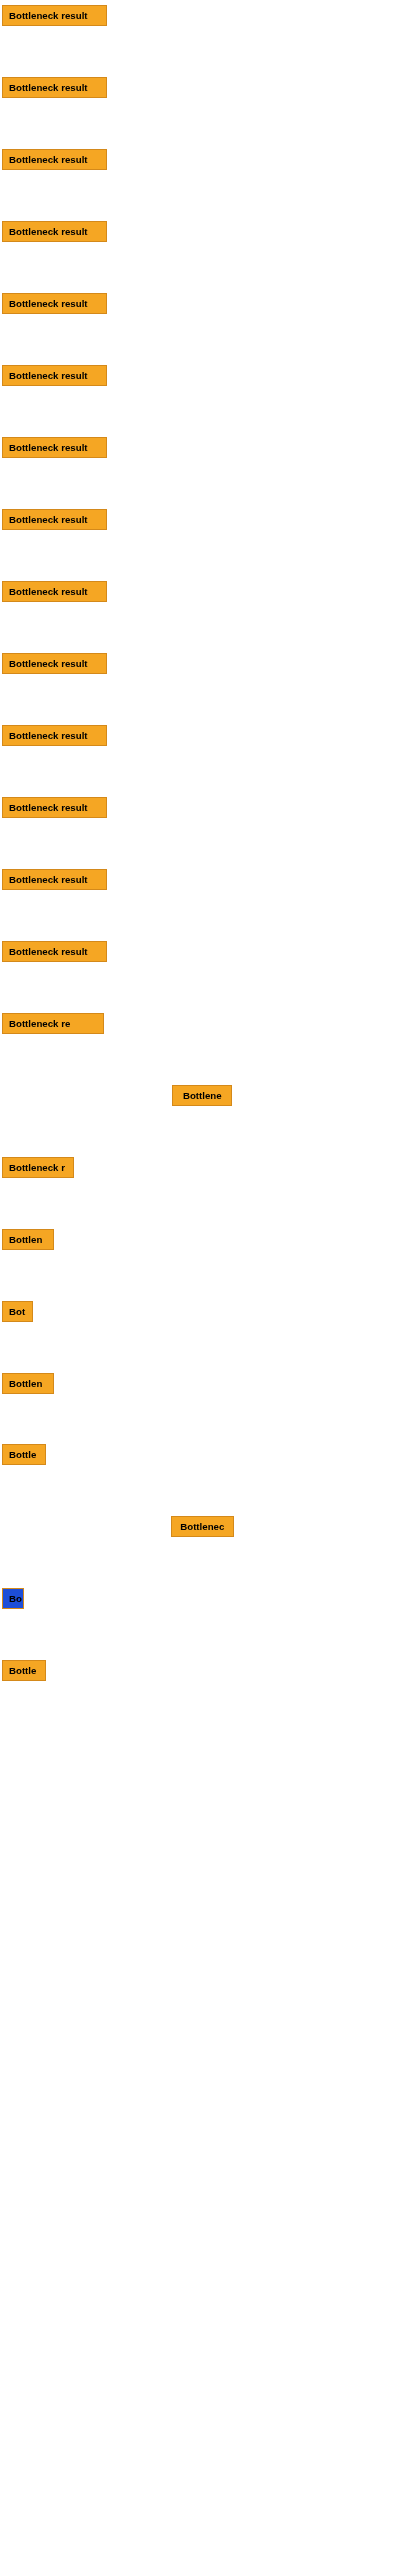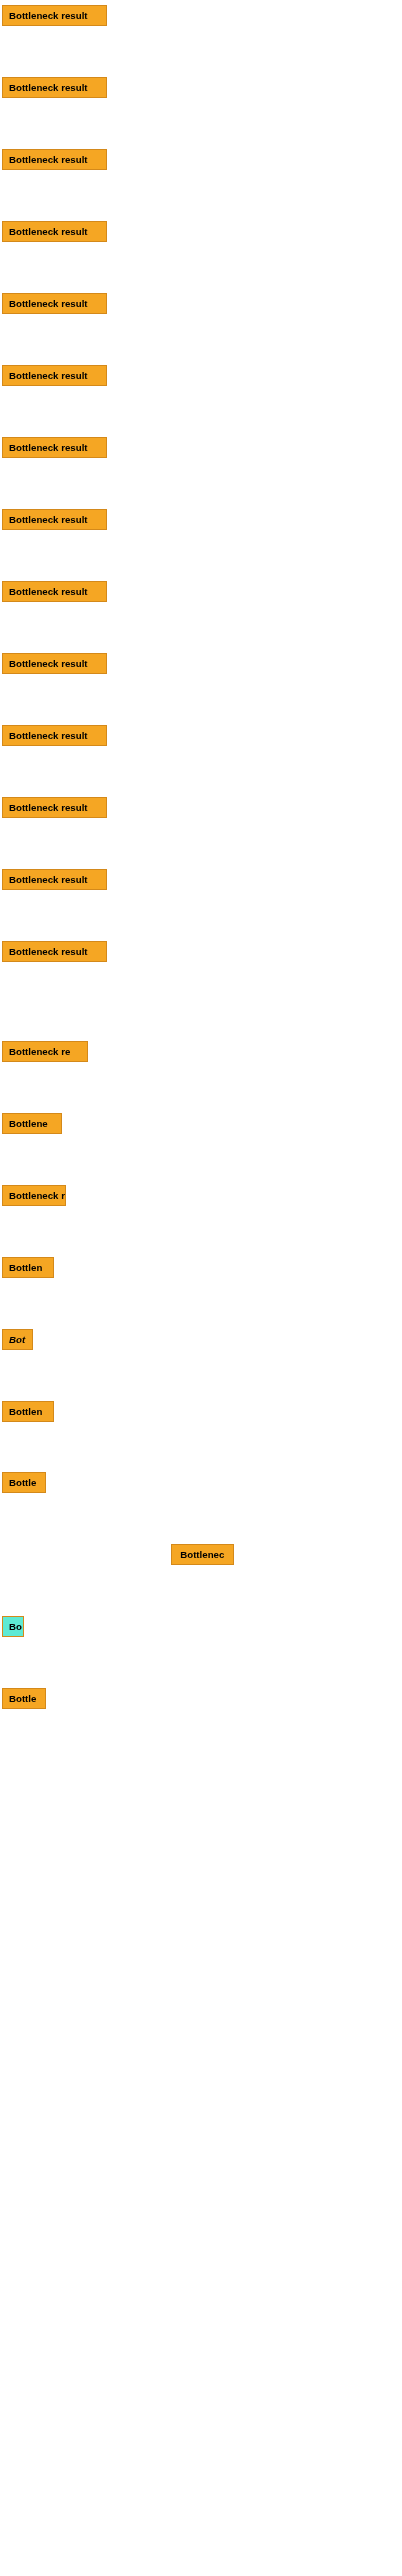--- a/index.html
+++ b/index.html
@@ -52,36 +52,36 @@
       <div style="margin-bottom: 1.6px; padding: 4.8px 0px 1.6px 1.6px;"><div style="display: inline-block; background-color: rgb(245, 166, 35); color: rgb(0, 0, 0); font-size: 9.7px; font-weight: bold; padding: 4px 6.4px; border: 0.8px solid rgb(212, 137, 26); white-space: nowrap; overflow: hidden; width: 105px;">Bottleneck result</div></div>
       <div style="height: 40px;"></div>
       <div style="margin-bottom: 1.6px; padding: 4.8px 0px 1.6px 1.6px;"><div style="display: inline-block; background-color: rgb(245, 166, 35); color: rgb(0, 0, 0); font-size: 9.7px; font-weight: bold; padding: 4px 6.4px; border: 0.8px solid rgb(212, 137, 26); white-space: nowrap; overflow: hidden; width: 105px;">Bottleneck result</div></div>
       <div style="height: 40px;"></div>
       <div style="margin-bottom: 1.6px; padding: 4.8px 0px 1.6px 1.6px;"><div style="display: inline-block; background-color: rgb(245, 166, 35); color: rgb(0, 0, 0); font-size: 9.7px; font-weight: bold; padding: 4px 6.4px; border: 0.8px solid rgb(212, 137, 26); white-space: nowrap; overflow: hidden; width: 105px;">Bottleneck result</div></div>
       <div style="height: 40px;"></div>
       <div style="margin-bottom: 1.6px; padding: 4.8px 0px 1.6px 1.6px;"><div style="display: inline-block; background-color: rgb(245, 166, 35); color: rgb(0, 0, 0); font-size: 9.7px; font-weight: bold; padding: 4px 6.4px; border: 0.8px solid rgb(212, 137, 26); white-space: nowrap; overflow: hidden; width: 105px;">Bottleneck result</div></div>
       <div style="height: 40px;"></div>
       <div style="margin-bottom: 1.6px; padding: 4.8px 0px 1.6px 1.6px;"><div style="display: inline-block; background-color: rgb(245, 166, 35); color: rgb(0, 0, 0); font-size: 9.7px; font-weight: bold; padding: 4px 6.4px; border: 0.8px solid rgb(212, 137, 26); white-space: nowrap; overflow: hidden; width: 105px;">Bottleneck result</div></div>
       <div style="height: 40px;"></div>
-      <div style="margin-bottom: 1.6px; padding: 4.8px 0px 1.6px 1.6px;"><div style="display: inline-block; background-color: rgb(245, 166, 35); color: rgb(0, 0, 0); font-size: 9.7px; font-weight: bold; padding: 4px 6.4px; border: 0.8px solid rgb(212, 137, 26); white-space: nowrap; overflow: hidden; width: 86px; margin-top: 28px;">Bottleneck re</div></div>
+      <div style="margin-bottom: 1.6px; padding: 4.8px 0px 1.6px 1.6px;"><div style="display: inline-block; background-color: rgb(245, 166, 35); color: rgb(0, 0, 0); font-size: 9.7px; font-weight: bold; padding: 4px 6.4px; border: 0.8px solid rgb(212, 137, 26); white-space: nowrap; overflow: hidden; width: 102px;">Bottleneck re</div></div>
       <div style="height: 40px;"></div>
-      <div style="margin-bottom: 1.6px; padding: 4.8px 0px 1.6px 1.6px;"><div style="display: inline-block; background-color: rgb(245, 166, 35); color: rgb(0, 0, 0); font-size: 9.7px; font-weight: bold; padding: 4px 6.4px; border: 0.8px solid rgb(212, 137, 26); white-space: nowrap; overflow: hidden; width: 60px;">Bottlene</div></div>
+      <div style="margin-bottom: 1.6px; padding: 4.8px 0px 1.6px 1.6px; text-align: center;"><div style="display: inline-block; background-color: rgb(245, 166, 35); color: rgb(0, 0, 0); font-size: 9.7px; font-weight: bold; padding: 4px 6.4px; border: 0.8px solid rgb(212, 137, 26); white-space: nowrap; overflow: hidden; width: 60px;">Bottlene</div></div>
       <div style="height: 40px;"></div>
-      <div style="margin-bottom: 1.6px; padding: 4.8px 0px 1.6px 1.6px;"><div style="display: inline-block; background-color: rgb(245, 166, 35); color: rgb(0, 0, 0); font-size: 9.7px; font-weight: bold; padding: 4px 6.4px; border: 0.8px solid rgb(212, 137, 26); white-space: nowrap; overflow: hidden; width: 64px;">Bottleneck r</div></div>
+      <div style="margin-bottom: 1.6px; padding: 4.8px 0px 1.6px 1.6px;"><div style="display: inline-block; background-color: rgb(245, 166, 35); color: rgb(0, 0, 0); font-size: 9.7px; font-weight: bold; padding: 4px 6.4px; border: 0.8px solid rgb(212, 137, 26); white-space: nowrap; overflow: hidden; width: 72px;">Bottleneck r</div></div>
       <div style="height: 40px;"></div>
       <div style="margin-bottom: 1.6px; padding: 4.8px 0px 1.6px 1.6px;"><div style="display: inline-block; background-color: rgb(245, 166, 35); color: rgb(0, 0, 0); font-size: 9.7px; font-weight: bold; padding: 4px 6.4px; border: 0.8px solid rgb(212, 137, 26); white-space: nowrap; overflow: hidden; width: 52px;">Bottlen</div></div>
       <div style="height: 40px;"></div>
-      <div style="margin-bottom: 1.6px; padding: 4.8px 0px 1.6px 1.6px;"><div style="display: inline-block; background-color: rgb(245, 166, 35); color: rgb(0, 0, 0); font-size: 9.7px; font-weight: bold; padding: 4px 6.4px; border: 0.8px solid rgb(212, 137, 26); white-space: nowrap; overflow: hidden; width: 31px; font-style: italic;">Bot</div></div>
+      <div style="margin-bottom: 1.6px; padding: 4.8px 0px 1.6px 1.6px;"><div style="display: inline-block; background-color: rgb(245, 166, 35); color: rgb(0, 0, 0); font-size: 9.7px; font-weight: bold; padding: 4px 6.4px; border: 0.8px solid rgb(212, 137, 26); white-space: nowrap; overflow: hidden; width: 31px;">Bot</div></div>
       <div style="height: 40px;"></div>
       <div style="margin-bottom: 1.6px; padding: 4.8px 0px 1.6px 1.6px;"><div style="display: inline-block; background-color: rgb(245, 166, 35); color: rgb(0, 0, 0); font-size: 9.7px; font-weight: bold; padding: 4px 6.4px; border: 0.8px solid rgb(212, 137, 26); white-space: nowrap; overflow: hidden; width: 52px;">Bottlen</div></div>
       <div style="height: 40px;"></div>
       <div style="margin-bottom: 1.6px; padding: 4.8px 0px 1.6px 1.6px;"><div style="display: inline-block; background-color: rgb(245, 166, 35); color: rgb(0, 0, 0); font-size: 9.7px; font-weight: bold; padding: 4px 6.4px; border: 0.8px solid rgb(212, 137, 26); white-space: nowrap; overflow: hidden; width: 44px;">Bottle</div></div>
       <div style="height: 40px;"></div>
       <div style="margin-bottom: 1.6px; padding: 4.8px 0px 1.6px 1.6px; text-align: center;"><div style="display: inline-block; background-color: rgb(245, 166, 35); color: rgb(0, 0, 0); font-size: 9.7px; font-weight: bold; padding: 4px 6.4px; border: 0.8px solid rgb(212, 137, 26); white-space: nowrap; overflow: hidden; width: 63px;">Bottlenec</div></div>
       <div style="height: 40px;"></div>
-      <div style="margin-bottom: 1.6px; padding: 4.8px 0px 1.6px 1.6px;"><div style="display: inline-block; background-color: #5eead4; color: rgb(0, 0, 0); font-size: 9.7px; font-weight: bold; padding: 4px 6.4px; border: 0.8px solid rgb(212, 137, 26); white-space: nowrap; overflow: hidden; width: 22.5px;">Bo</div></div>
+      <div style="margin-bottom: 1.6px; padding: 4.8px 0px 1.6px 1.6px;"><div style="display: inline-block; background-color: #1d4ed8; color: rgb(0, 0, 0); font-size: 9.7px; font-weight: bold; padding: 4px 6.4px; border: 0.8px solid rgb(212, 137, 26); white-space: nowrap; overflow: hidden; width: 22.5px;">Bo</div></div>
       <div style="height: 40px;"></div>
       <div style="margin-bottom: 1.6px; padding: 4.8px 0px 1.6px 1.6px;"><div style="display: inline-block; background-color: rgb(245, 166, 35); color: rgb(0, 0, 0); font-size: 9.7px; font-weight: bold; padding: 4px 6.4px; border: 0.8px solid rgb(212, 137, 26); white-space: nowrap; overflow: hidden; width: 44px;">Bottle</div></div>
       <div style="height: 40px;"></div>
     </div>
 
 </div>
 
 
 </body></html>

